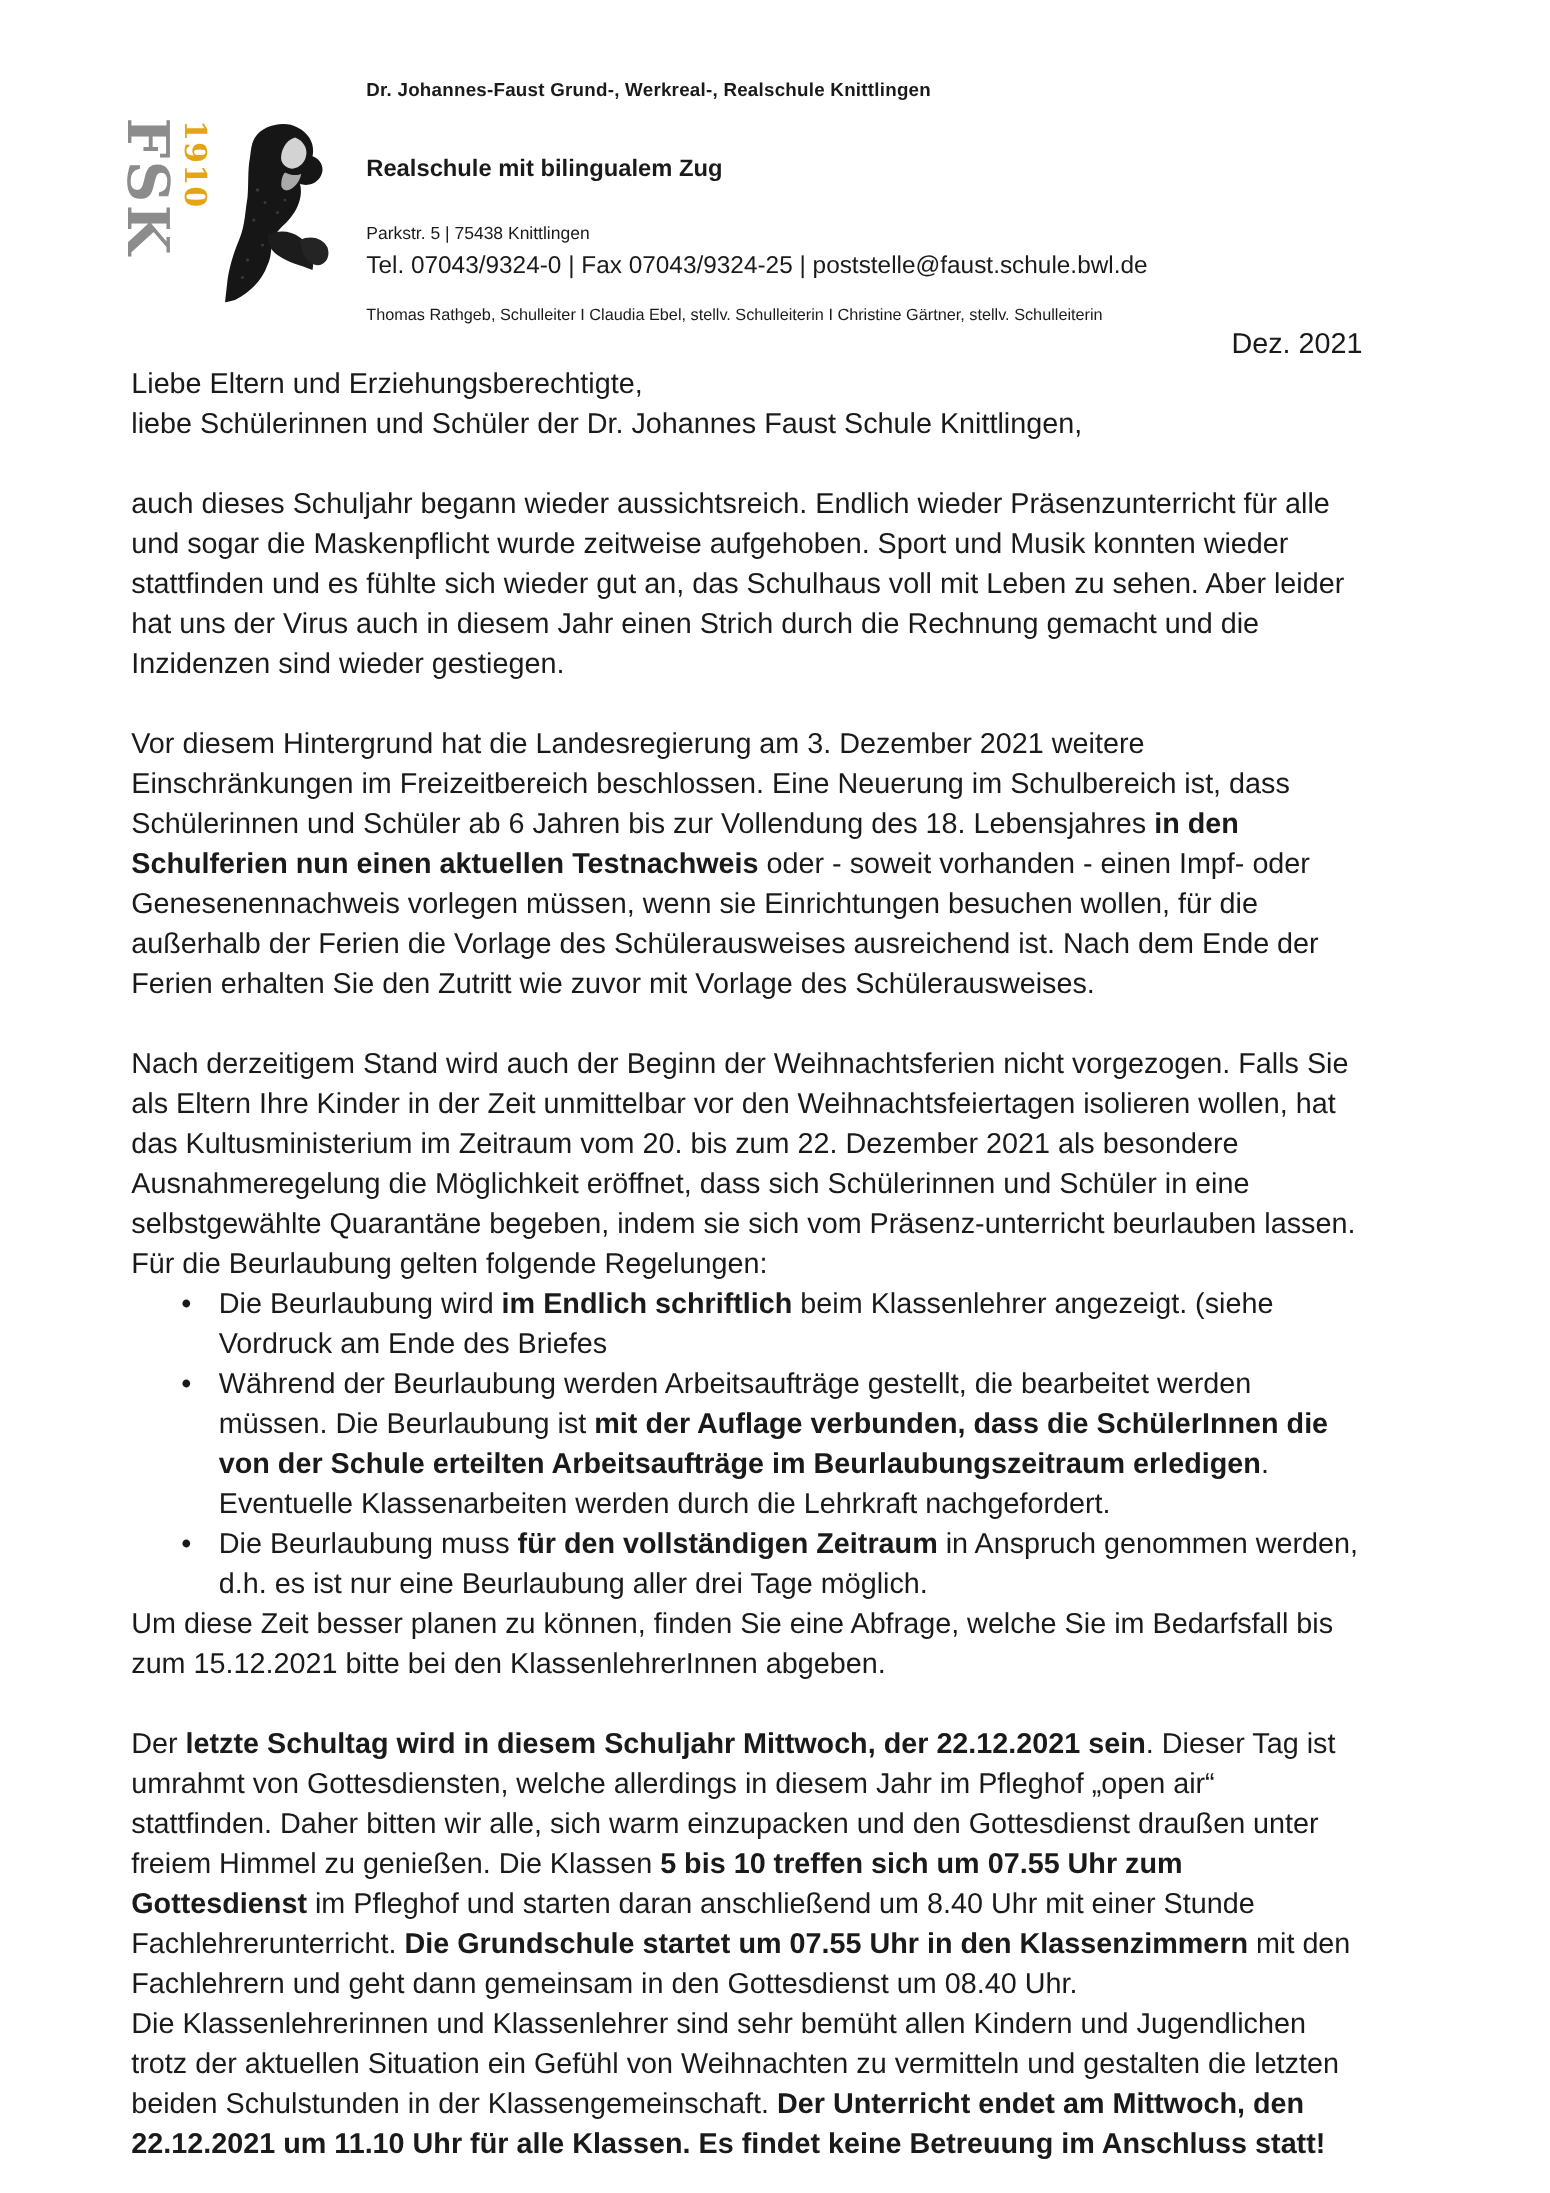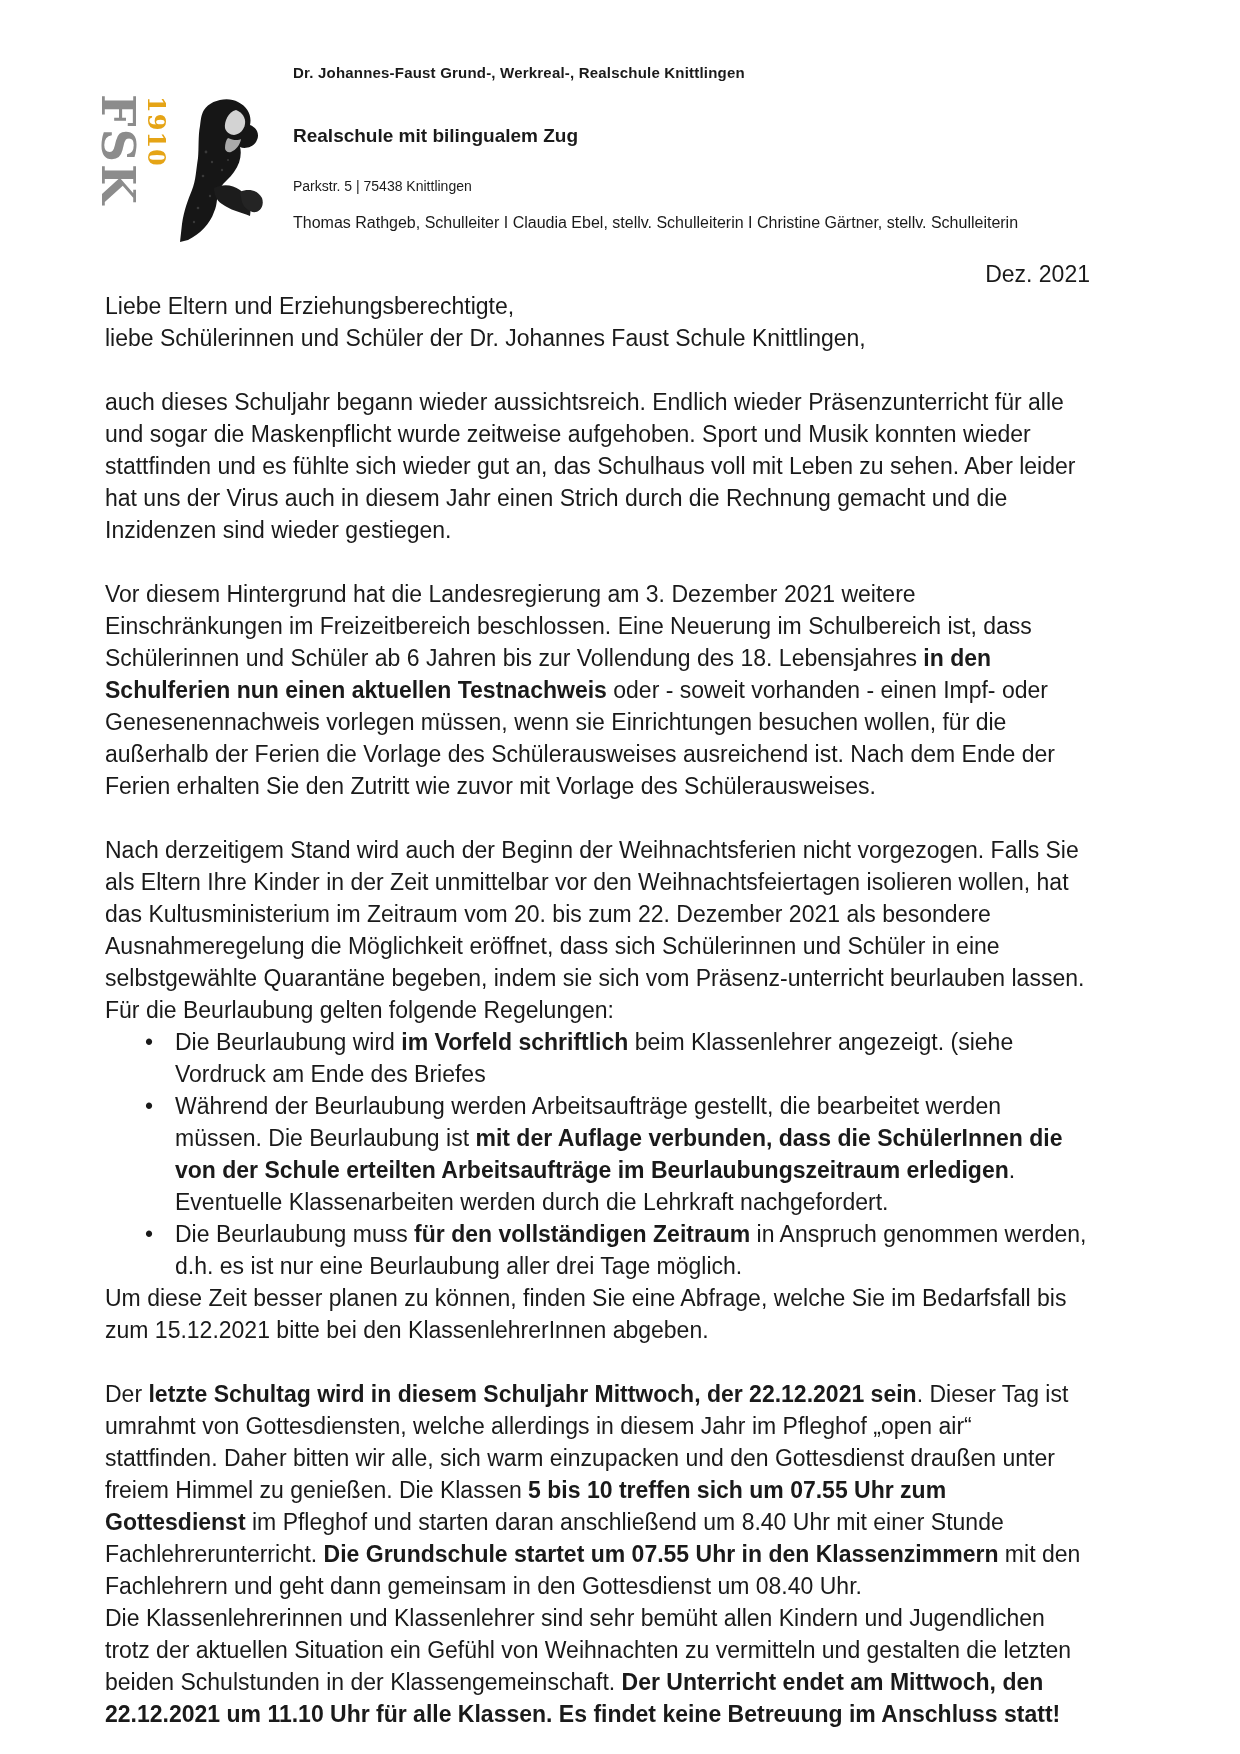--- a/index.html
+++ b/index.html
@@ -31,21 +31,21 @@
     font-weight:700;font-size:24px;line-height:1;
     color:#e5a416;letter-spacing:1px;margin-left:2px;margin-top:4px;height:110px;
   }
   .logo-figure{margin-left:2px;margin-top:0;}
 
   .head-text{margin-left:30px;padding-top:0;}
   .school-name{font-size:15px;font-weight:700;margin:4px 0 0 0;letter-spacing:0.2px;}
   .school-subtitle{font-size:19px;font-weight:700;margin:44px 0 0 0;}
   .address-line{font-size:14px;margin:31px 0 0 0;}
   .contact-line{font-size:19.5px;margin:7px 0 0 0;}
-  .staff-line{font-size:16px;margin:20px 0 0 0;white-space:nowrap;}
+  .staff-line{font-size:13px;margin:20px 0 0 0;white-space:nowrap;}
 
   
   .letter-body{position:absolute;left:105px;right:150px;top:258px;font-size:23px;line-height:32px;}
   .date-line{text-align:right;}
   .line{margin:0;}
   .para{margin:0;}
   .mb{margin-bottom:32px;}
   .b, .bold{font-weight:700;}
 
   
@@ -83,20 +83,21 @@
             <circle cx="52" cy="78" r="1.2"></circle>
               <circle cx="58" cy="68" r="1.1"></circle>
           </g>
         </svg>
       </div>
     </div>
     <div class="head-text">
       <div class="school-name">Dr. Johannes-Faust Grund-, Werkreal-, Realschule Knittlingen</div>
       <div class="school-subtitle">Realschule mit bilingualem Zug</div>
       <div class="address-line">Parkstr. 5  |  75438 Knittlingen</div>
+      <div class="contact-line">Tel. 07043/9324-0  |  Fax 07043/9324-25  |  poststelle@faust.schule.bwl.de</div>
       <div class="staff-line">Thomas Rathgeb, Schulleiter  I  Claudia Ebel, stellv. Schulleiterin I Christine Gärtner, stellv. Schulleiterin</div>
     </div>
   </div>
 
   <div class="letter-body">
 
     <p class="line date-line">Dez. 2021</p>
 
     <p class="line">Liebe Eltern und Erziehungsberechtigte,</p>
     <p class="line">liebe Schülerinnen und Schüler der Dr. Johannes Faust Schule Knittlingen,</p>
@@ -106,21 +107,21 @@
     <p class="para mb"><span>auch dieses Schuljahr begann wieder aussichtsreich. Endlich wieder Präsenzunterricht für alle und sogar die Maskenpflicht wurde zeitweise aufgehoben. Sport und Musik konnten wieder stattfinden und es fühlte sich wieder gut an, das Schulhaus voll mit Leben zu sehen. Aber leider hat uns der Virus auch in diesem Jahr einen Strich durch die Rechnung gemacht und die Inzidenzen sind wieder gestiegen.</span></p>
 
     <p class="para mb"><span>Vor diesem Hintergrund hat die Landesregierung am 3. Dezember 2021 weitere Einschränkungen im Freizeitbereich beschlossen. Eine Neuerung im Schulbereich ist, dass Schülerinnen und Schüler ab 6 Jahren bis zur Vollendung des 18. Lebensjahres </span><span class="b">in den Schulferien nun einen aktuellen Testnachweis</span><span> oder - soweit vorhanden - einen Impf- oder Genesenennachweis vorlegen müssen, wenn sie Einrichtungen besuchen wollen, für die außerhalb der Ferien die Vorlage des Schülerausweises ausreichend ist. Nach dem Ende der Ferien erhalten Sie den Zutritt wie zuvor mit Vorlage des Schülerausweises.</span></p>
 
     <p class="para"><span>Nach derzeitigem Stand wird auch der Beginn der Weihnachtsferien nicht vorgezogen. Falls Sie als Eltern Ihre Kinder in der Zeit unmittelbar vor den Weihnachtsfeiertagen isolieren wollen, hat das Kultusministerium im Zeitraum vom 20. bis zum 22. Dezember 2021 als besondere Ausnahmeregelung die Möglichkeit eröffnet, dass sich Schülerinnen und Schüler in eine selbstgewählte Quarantäne begeben, indem sie sich vom Präsenz-unterricht beurlauben lassen.</span></p>
     <p class="para"><span>Für die Beurlaubung gelten folgende Regelungen:</span></p>
 
     <ul class="bullet-list">
       <li class="bullet-item">
         <span class="bullet-dot">•</span>
-        <span><span>Die Beurlaubung wird </span><span class="b">im Vorfeld schriftlich</span><span> beim Klassenlehrer angezeigt. (siehe Vordruck am Ende des Briefes</span></span>
+        <span><span>Die Beurlaubung wird </span><span class="b">im Endlich schriftlich</span><span> beim Klassenlehrer angezeigt. (siehe Vordruck am Ende des Briefes</span></span>
       </li>
       <li class="bullet-item">
         <span class="bullet-dot">•</span>
         <span><span>Während der Beurlaubung werden Arbeitsaufträge gestellt, die bearbeitet werden müssen. Die Beurlaubung ist </span><span class="b">mit der Auflage verbunden, dass die SchülerInnen die von der Schule erteilten Arbeitsaufträge im Beurlaubungszeitraum erledigen</span><span>. Eventuelle Klassenarbeiten werden durch die Lehrkraft nachgefordert.</span></span>
       </li>
       <li class="bullet-item">
         <span class="bullet-dot">•</span>
         <span><span>Die Beurlaubung muss </span><span class="b">für den vollständigen Zeitraum</span><span> in Anspruch genommen werden, d.h. es ist nur eine Beurlaubung aller drei Tage möglich.</span></span>
       </li>
     </ul>

